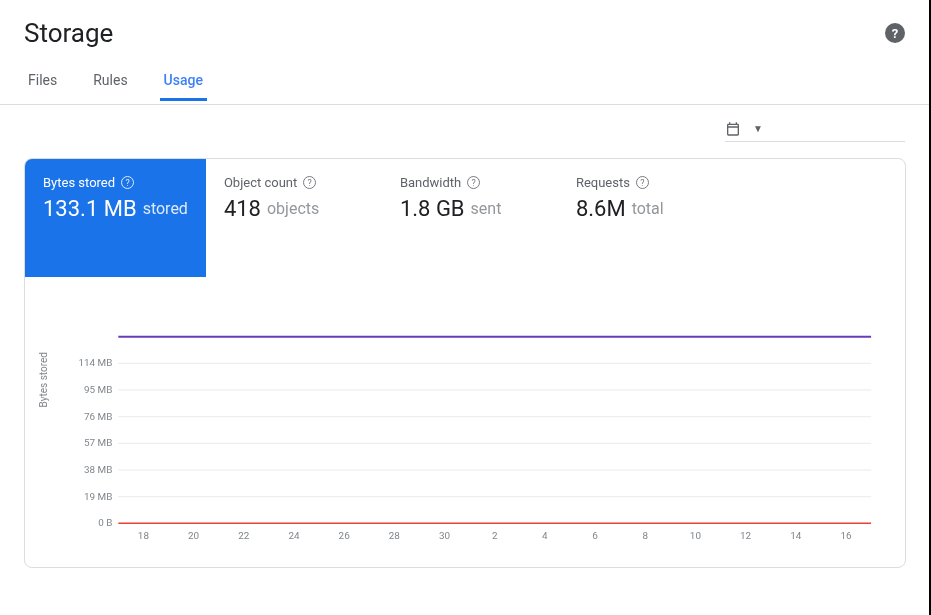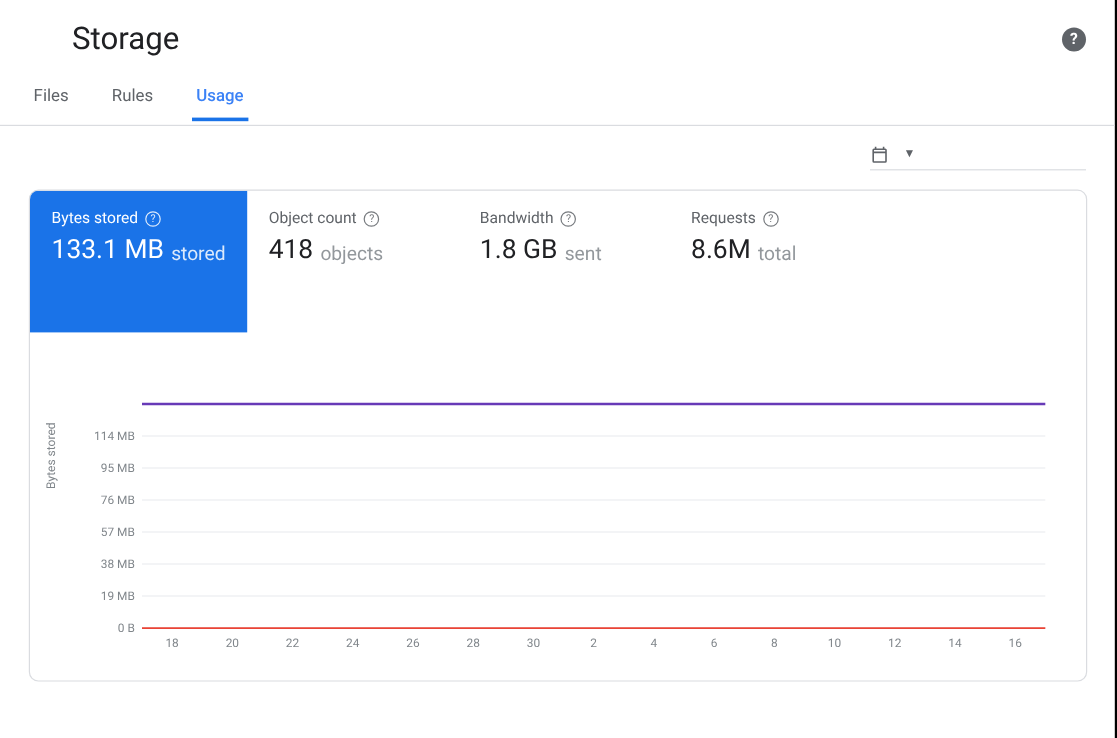--- a/index.html
+++ b/index.html
@@ -14,21 +14,20 @@
       width: 931px;
       height: 615px;
       overflow: hidden;
       border-right: 2px solid #000;
     }
     .header {
       display: flex;
       justify-content: space-between;
       align-items: center;
       padding: 18px 24px 8px 24px;
-      margin-left: 36px;
     }
     .page-title {
       font-size: 26px;
       font-weight: 400;
       color: #202124;
     }
     .help-icon {
       width: 20px;
       height: 20px;
       border-radius: 50%;
@@ -136,21 +135,21 @@
       border-radius: 50%;
       display: inline-flex;
       align-items: center;
       justify-content: center;
       font-size: 9px;
       opacity: 0.85;
     }
     .metric-value-row {
       margin-top: 6px;
       display: flex;
-      align-items: flex-end;
+      align-items: center;
       gap: 6px;
     }
     .metric-value {
       font-size: 22px;
       font-weight: 400;
     }
     .metric-tile:not(.primary) .metric-value {
       color: #202124;
     }
     .metric-suffix {

